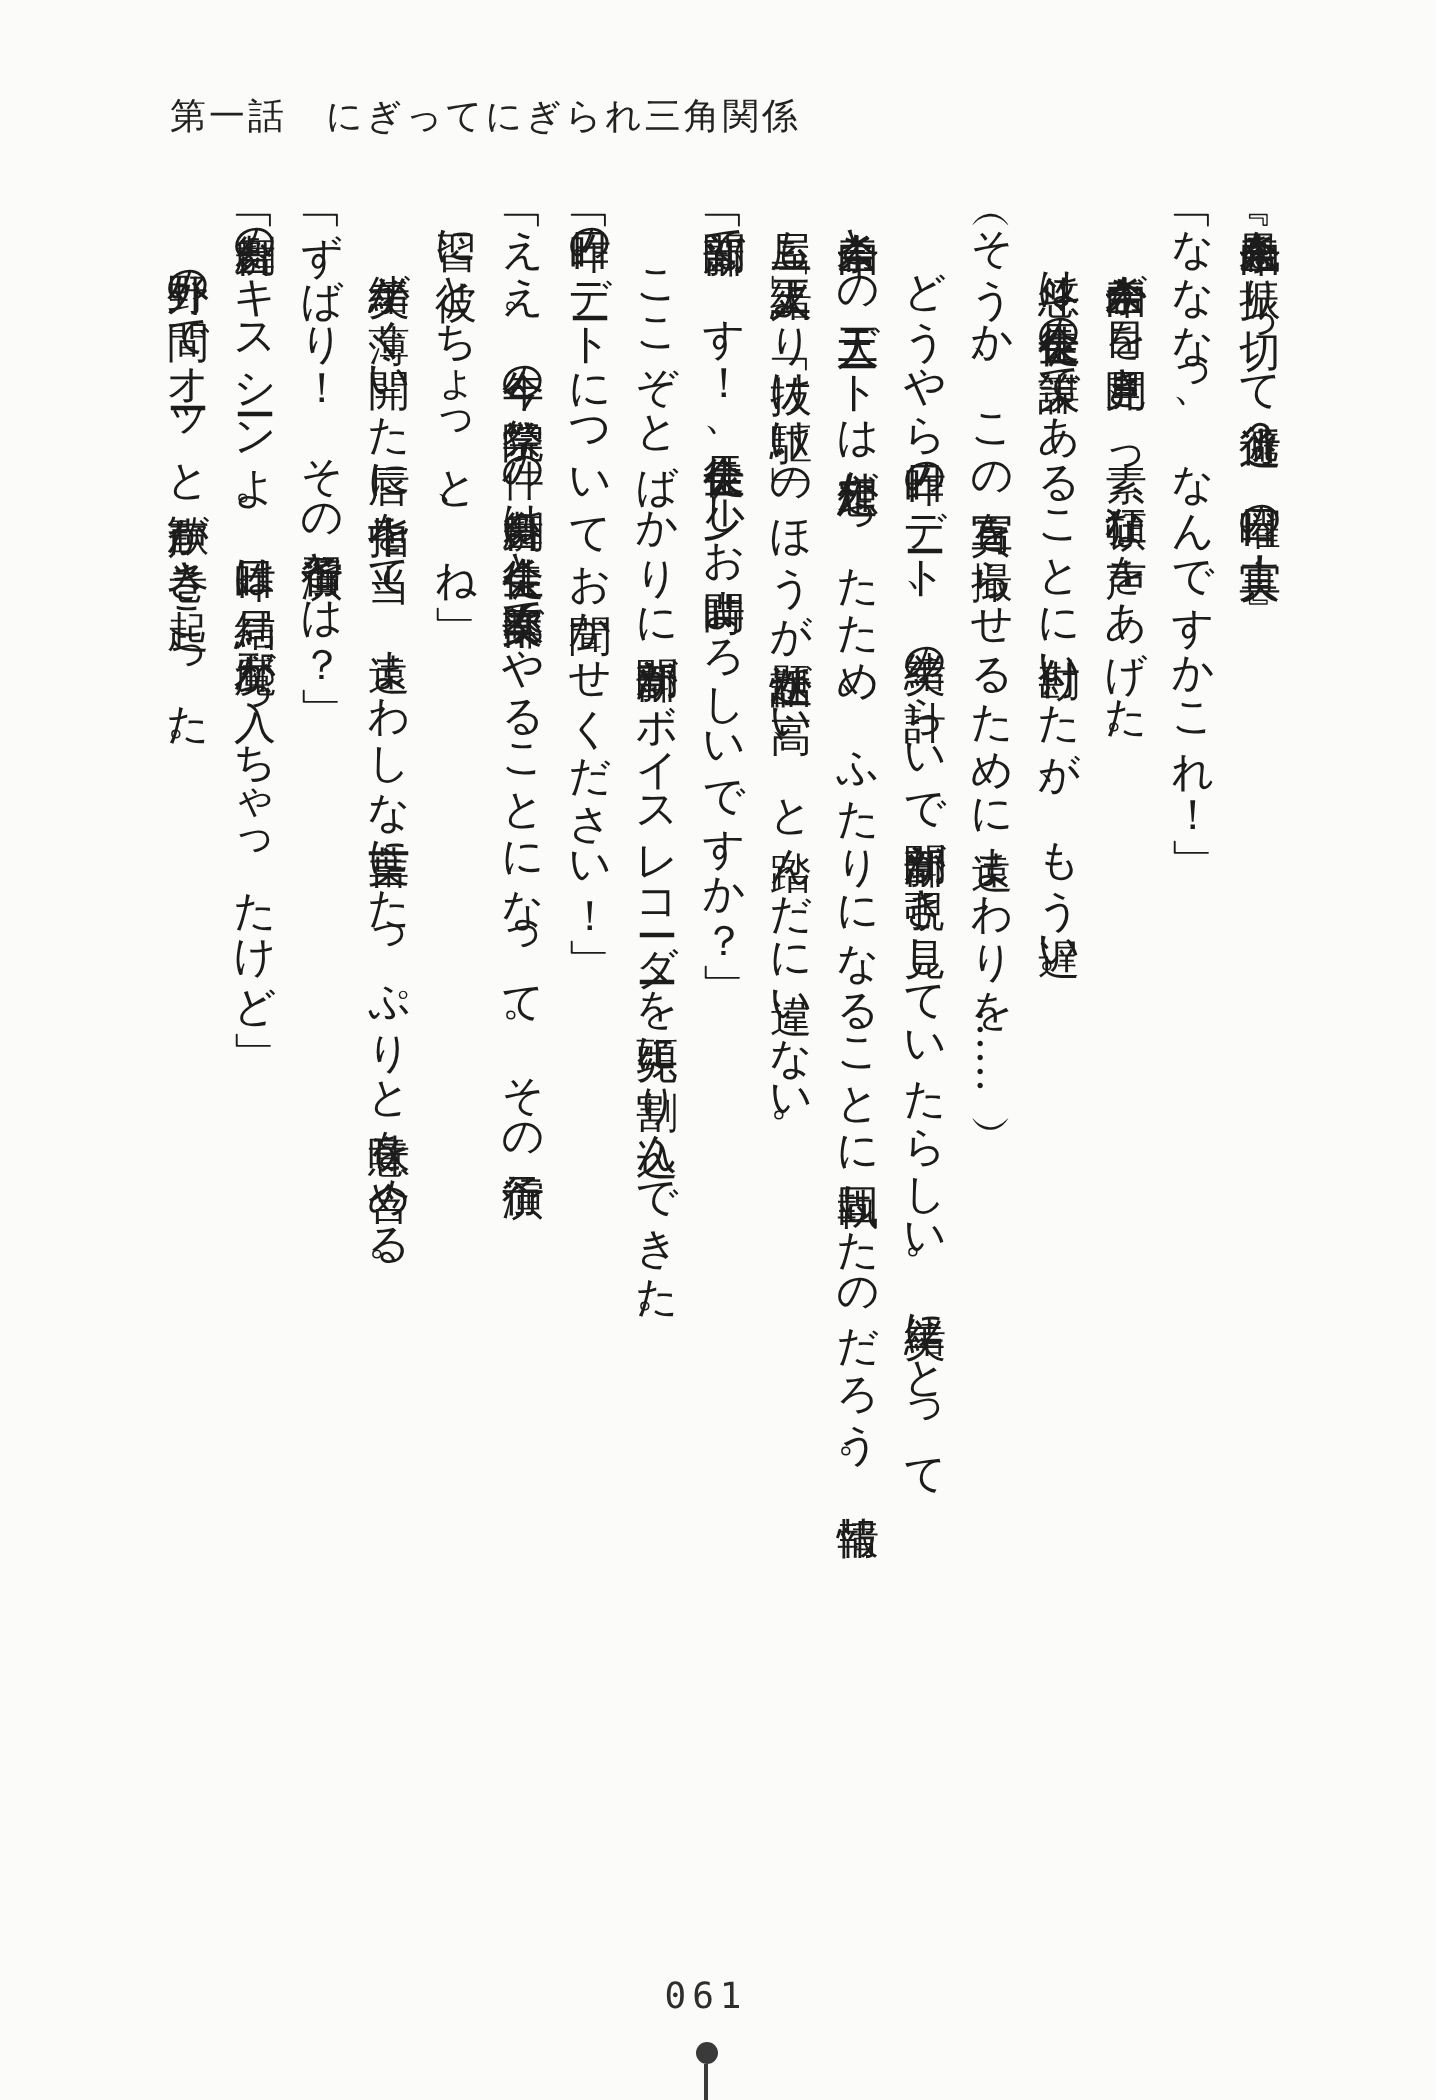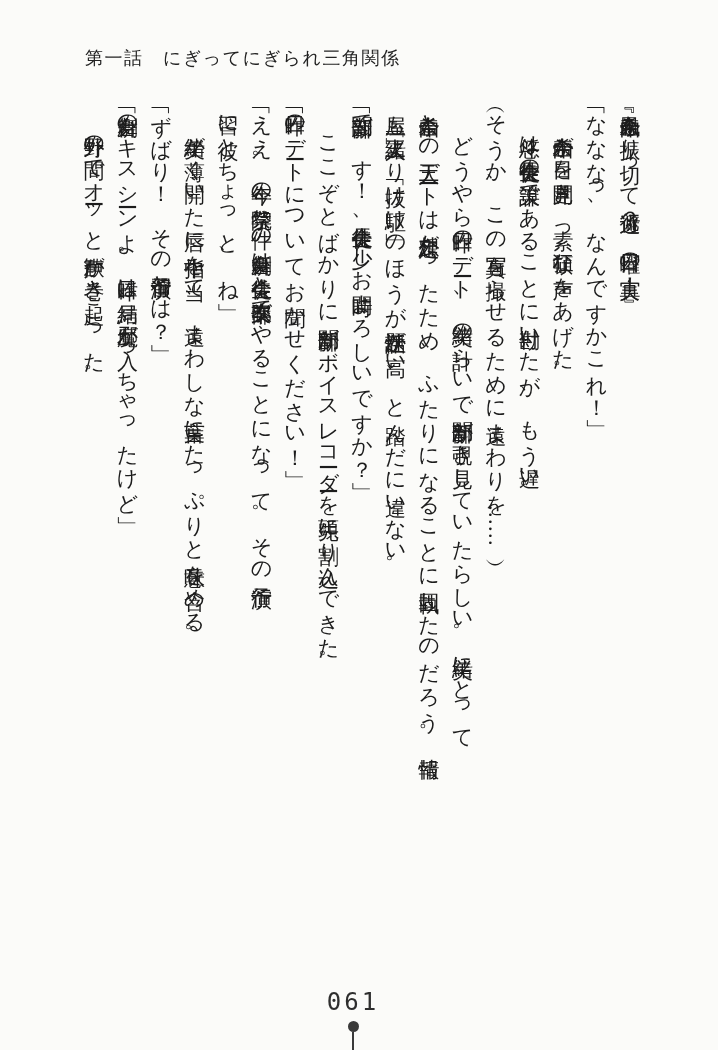--- a/index.html
+++ b/index.html
@@ -45,21 +45,21 @@
     margin: 0;
     padding: 0;
     white-space: pre-wrap;
   }
   .page-number {
     position: absolute;
     top: 988px;
     left: 353px;
     transform: translateX(-50%);
     font-family: "DejaVu Sans Mono", "Liberation Mono", monospace;
-    font-size: 24px;
+    font-size: 18px;
     letter-spacing: 3px;
     color: #2e2e2e;
   }
   .page-marker {
     position: absolute;
     top: 1021px;
     left: 353px;
     transform: translateX(-50%);
     width: 12px;
     height: 29px;

